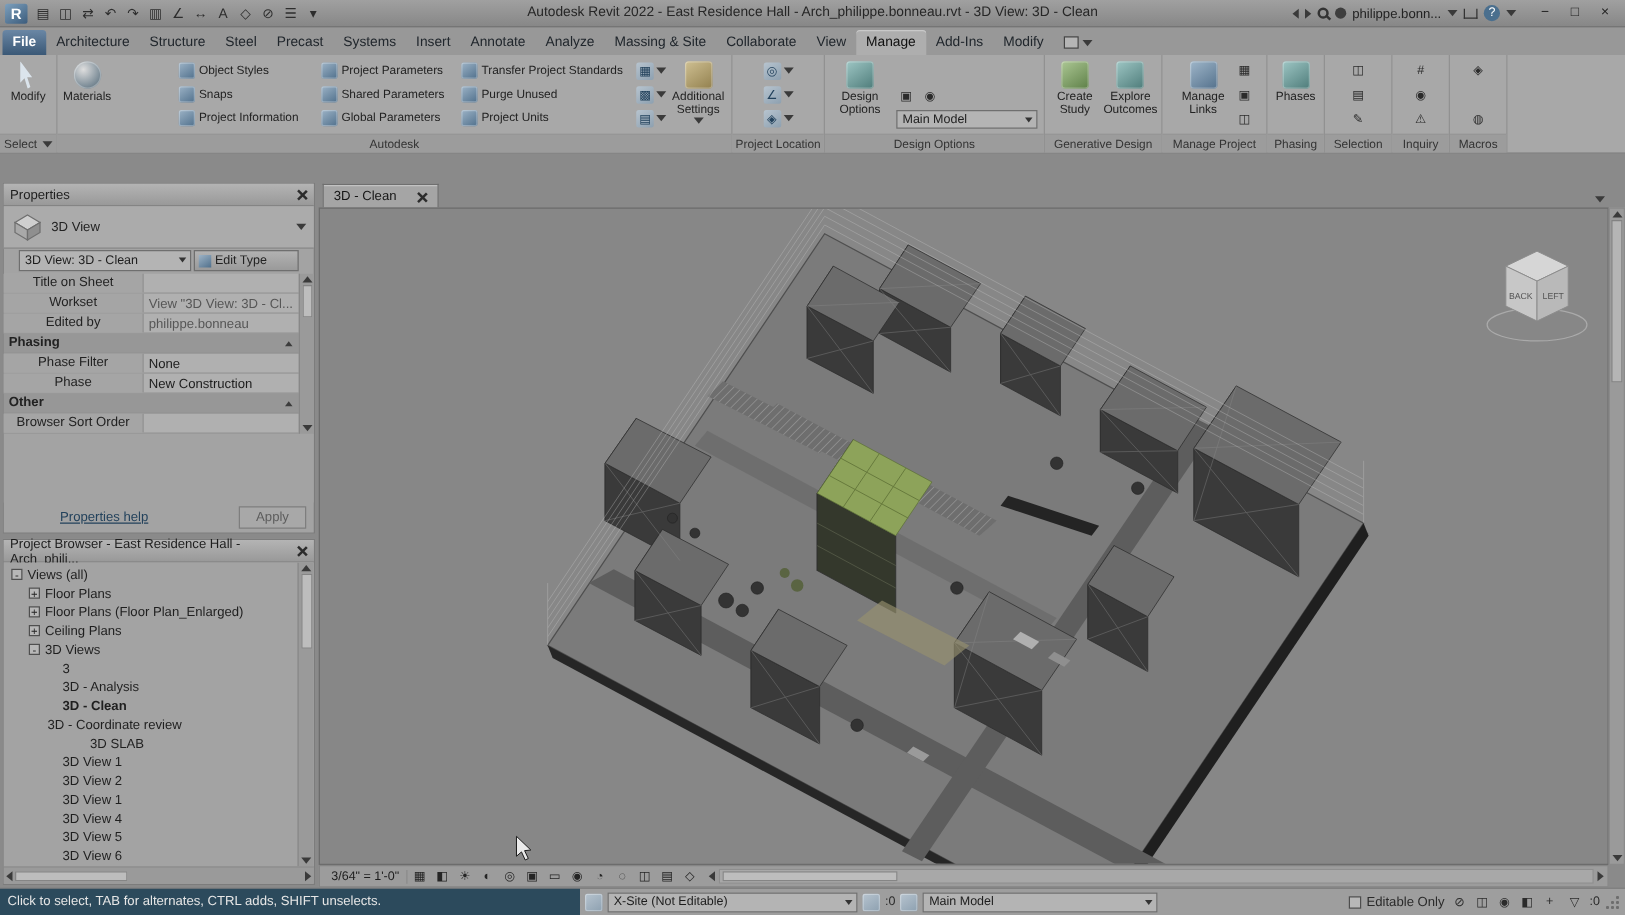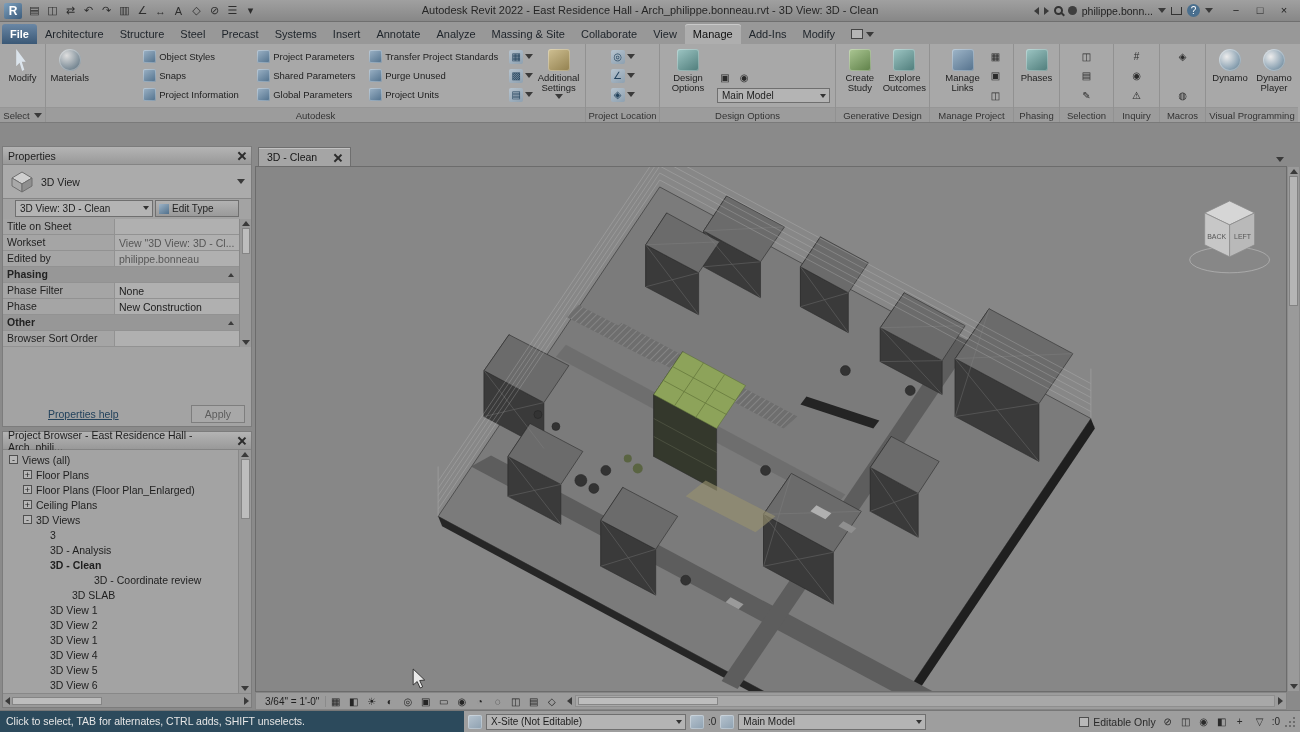--- a/index.html
+++ b/index.html
@@ -71,21 +71,21 @@
   .closex::before,.closex::after{content:"";position:absolute;left:4px;top:0;width:1.6px;height:10px;background:#2c2c2c;}
   .closex::before{transform:rotate(45deg);}.closex::after{transform:rotate(-45deg);}
   .typebox{height:34px;display:flex;align-items:center;gap:6px;background:#ababab;border-bottom:1px solid #868686;padding:0 6px;flex:none;font-size:10.5px;}
   .typebox .tri-down{margin-left:auto;}
   .instrow{height:20px;display:flex;gap:2px;padding:1px 12px;flex:none;}
   .combo.inst{flex:1;height:17px;line-height:15px;}
   .edit-type{width:84px;height:17px;font-size:10px;background:linear-gradient(#b2b2b2,#9a9a9a);border:1px solid #6f6f6f;display:flex;align-items:center;gap:3px;padding:0 3px;color:#222;font-family:inherit;}
   .et-ic{width:10px;height:10px;background:linear-gradient(145deg,#9db3c6,#50708c);flex:none;}
   .prows{position:relative;flex:none;}
   .prow{display:flex;height:16px;border-bottom:1px solid #929292;background:#b0b0b0;margin-right:12px;font-size:10.5px;align-items:center;}
-  .pk{width:112px;background:#a5a5a5;border-right:1px solid #929292;padding:0 4px;height:100%;line-height:15px;white-space:nowrap;overflow:hidden;flex:none;}
+  .pk{width:112px;background:#a5a5a5;border-right:1px solid #929292;padding:0 4px;height:100%;line-height:15px;white-space:nowrap;overflow:hidden;flex:none;text-align:center;}
   .pv{flex:1;padding:0 4px;white-space:nowrap;overflow:hidden;color:#1c1c1c;}
   .prow.ro .pv{color:#565656;}
   .prow.section{background:#979797;font-weight:bold;}
   .prow.section .pk{background:transparent;border-right:none;width:auto;}
   .prow.section::after{content:"";margin-left:auto;margin-right:5px;border-left:3px solid transparent;border-right:3px solid transparent;border-bottom:4px solid #3c3c3c;}
   .pscroll{position:absolute;top:0;right:0;bottom:0;width:12px;background:#9a9a9a;border-left:1px solid #888;display:flex;flex-direction:column;align-items:center;padding:2px 0;gap:2px;}
   .pscroll .thumb{width:8px;height:26px;background:#bdbdbd;border:1px solid #858585;}
   .pfill{flex:1;background:#a3a3a3;}
   .pfoot{display:flex;align-items:center;padding:3px 6px;flex:none;}
   .phelp{color:#23425c;text-decoration:underline;font-size:10.5px;padding-left:39px;}
@@ -405,35 +405,20 @@
         <div class="scol">
           <span class="gicon">◈</span>
             <span class="gicon">◍</span>
         </div>
       </div>
       <div class="pcap">
           <span>Macros</span>
         </div>
     </div>
 
-    <div class="panel" style="width:92px;border-right:none">
-      <div class="pbody center">
-        <div class="bigbtn">
-          <span class="bic dyn"></span>
-          <span>Dynamo</span>
-        </div>
-        <div class="bigbtn">
-          <span class="bic dyn"></span>
-          <span>Dynamo Player</span>
-        </div>
-      </div>
-      <div class="pcap">
-          <span>Visual Programming</span>
-        </div>
-    </div>
 
   </div>
 
   <div class="workspace">
 
     <div class="sidebar">
 
       <div class="palette props">
         <div class="pal-head">
           <span>Properties</span>
@@ -552,21 +537,21 @@
             <div class="titem" style="padding-left: 34px;">
               <span class="tglyph"></span>
               <span class="tlabel">3D - Analysis</span>
             </div>
 
             <div class="titem bold" style="padding-left: 34px;">
               <span class="tglyph"></span>
               <span class="tlabel">3D - Clean</span>
             </div>
 
-            <div class="titem" style="padding-left: 34px; margin-left: 44px;">
+            <div class="titem" style="padding-left: 22px;">
               <span class="tglyph"></span>
               <span class="tlabel">3D - Coordinate review</span>
             </div>
 
             <div class="titem" style="padding-left: 34px; margin-left: 22px;">
               <span class="tglyph"></span>
               <span class="tlabel">3D SLAB</span>
             </div>
 
             <div class="titem" style="padding-left: 34px;">

